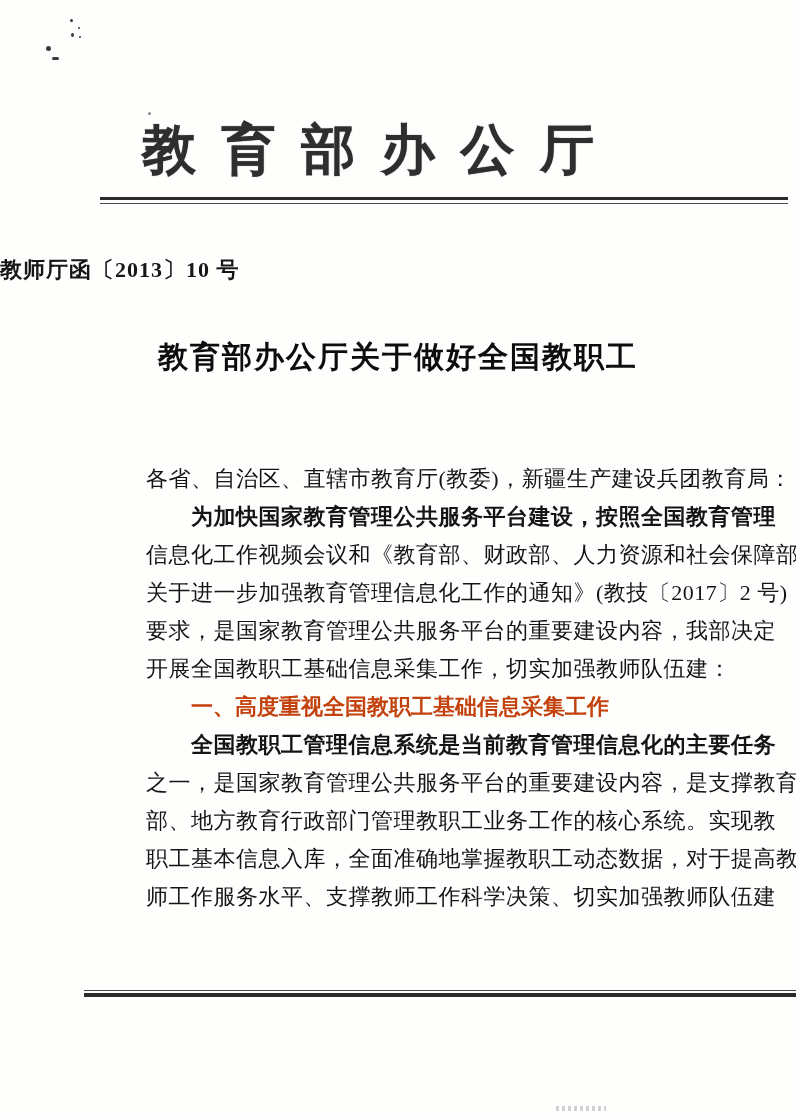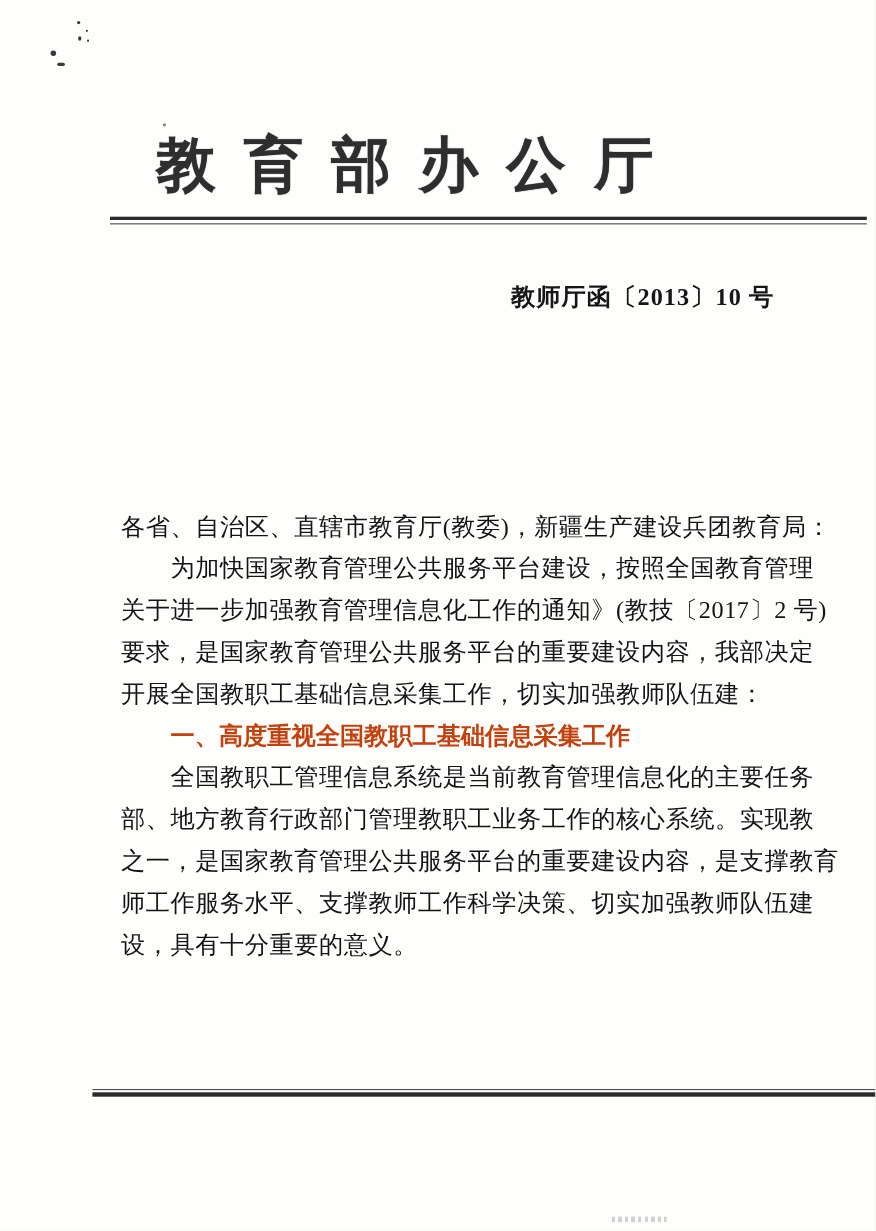--- a/index.html
+++ b/index.html
@@ -24,21 +24,20 @@
     font-size: 54px; font-weight: 700; color: #2e2e2e;
     text-shadow: 0 0 1px #555;
   }
   .rule-top { position: absolute; top: 197px; left: 100px; width: 688px; }
   .rule-top .thick { height: 3px; background: #2b2b2b; }
   .rule-top .thin  { height: 1px; background: #4a4a4a; margin-top: 3px; }
 
   .doc-number {
     position: absolute;
     top: 255px; left: 0; width: 704px;
-    text-align: right;
     font-size: 22px; font-weight: 600;
     letter-spacing: 1px;
     color: #161616;
   }
 
   .doc-title {
     position: absolute;
     top: 332px; left: 0; width: 796px;
     text-align: center;
     font-family: "Liberation Sans", "DejaVu Sans", sans-serif;
@@ -47,22 +46,22 @@
     color: #0d0d0d;
   }
 
   .body-text {
     position: absolute;
     top: 460px; left: 110px; width: 614px;
     font-size: 22px; line-height: 38px;
     letter-spacing: 0.5px;
     color: #141414;
   }
-  .body-text .line { white-space: nowrap; }
-  .body-text .indent { padding-left: 45px; }
+  .body-text .line { white-space: nowrap; margin-left: 36px; }
+  .body-text .indent { padding-left: 45px; font-weight: bold; }
   .body-text .bold {
     font-family: "Liberation Sans", "DejaVu Sans", sans-serif;
     font-weight: 700; letter-spacing: 0;
     color: #c2410c;
   }
 
   .rule-bottom { position: absolute; top: 990px; left: 84px; width: 712px; }
   .rule-bottom .thin  { height: 1px; background: #4a4a4a; }
   .rule-bottom .thick { height: 4px; background: #2b2b2b; margin-top: 2px; }
 
@@ -96,34 +95,36 @@
     </div>
 
   <div class="rule-top">
     <div class="thick"></div>
     <div class="thin"></div>
   </div>
 
   <div class="doc-number">教师厅函〔2013〕10 号</div>
 
   <div class="doc-title">
+    <div>教育部办公厅关于做好全国教职工</div>
   </div>
 
   <div class="body-text">
       <div class="line">各省、自治区、直辖市教育厅(教委)，新疆生产建设兵团教育局：</div>
       <div class="line indent">为加快国家教育管理公共服务平台建设，按照全国教育管理</div>
+      <div class="line">信息化工作视频会议和《教育部、财政部、人力资源和社会保障部</div>
       <div class="line">关于进一步加强教育管理信息化工作的通知》(教技〔2017〕2 号)</div>
       <div class="line">要求，是国家教育管理公共服务平台的重要建设内容，我部决定</div>
       <div class="line">开展全国教职工基础信息采集工作，切实加强教师队伍建：</div>
       <div class="line indent bold">一、高度重视全国教职工基础信息采集工作</div>
       <div class="line indent">全国教职工管理信息系统是当前教育管理信息化的主要任务</div>
+      <div class="line">之一，是国家教育管理公共服务平台的重要建设内容，是支撑教育</div>
       <div class="line">部、地方教育行政部门管理教职工业务工作的核心系统。实现教</div>
-      <div class="line">之一，是国家教育管理公共服务平台的重要建设内容，是支撑教育</div>
+      <div class="line">职工基本信息入库，全面准确地掌握教职工动态数据，对于提高教</div>
       <div class="line">师工作服务水平、支撑教师工作科学决策、切实加强教师队伍建</div>
-      <div class="line">设，具有十分重要的意义。</div>
     </div>
 
   <div class="rule-bottom">
     <div class="thin"></div>
     <div class="thick"></div>
   </div>
 
   <div class="footer-smudge"></div>
 
 </div>

